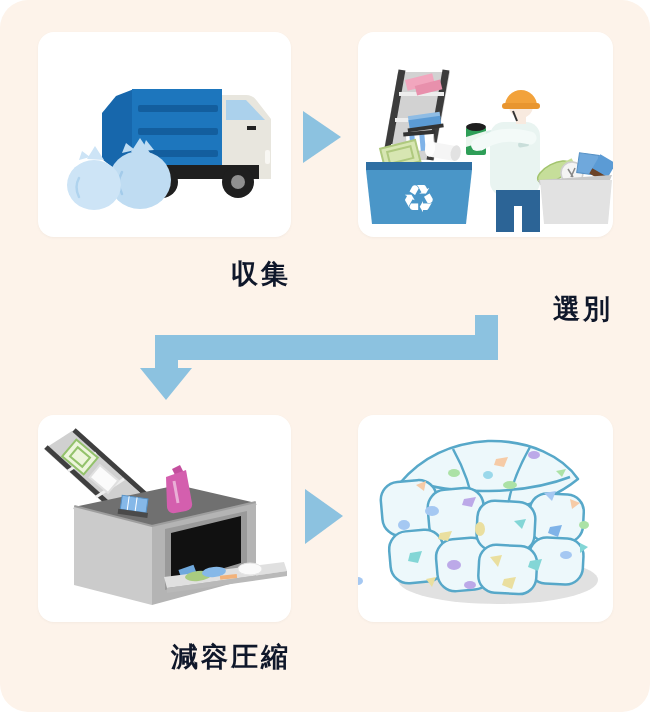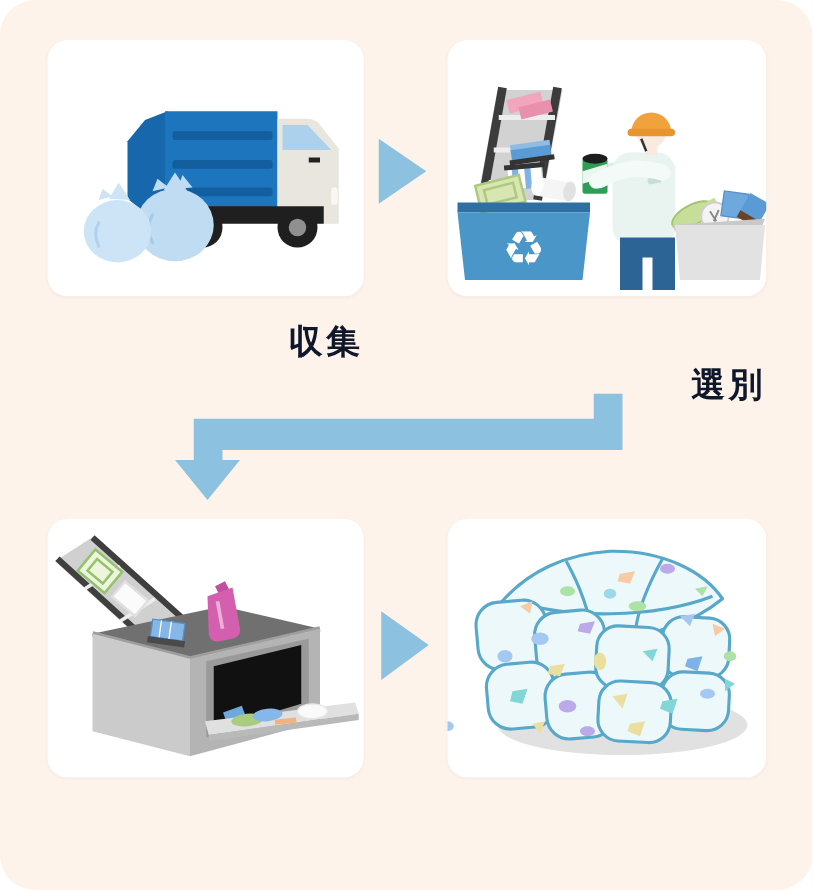--- a/index.html
+++ b/index.html
@@ -258,14 +258,15 @@
         <polygon points="146,164 158,162 154,174 144,170" fill="#EADF9F"></polygon>
         <ellipse cx="186,166" cy="166" rx="5" ry="4" fill="#A5C8F2"></ellipse>
         <ellipse cx="130" cy="60" rx="5" ry="4" fill="#9AD8EA"></ellipse>
         <polygon points="222,128 230,132 222,138" fill="#83D6D6"></polygon>
       </g>
     </svg>
   </div>
 
   <div class="step-label" id="label-collect">収集</div>
   <div class="step-label" id="label-sort">選別</div>
+  <div class="step-label" id="label-compress">減容圧縮</div>
 
 </div>
 
 </body></html>

